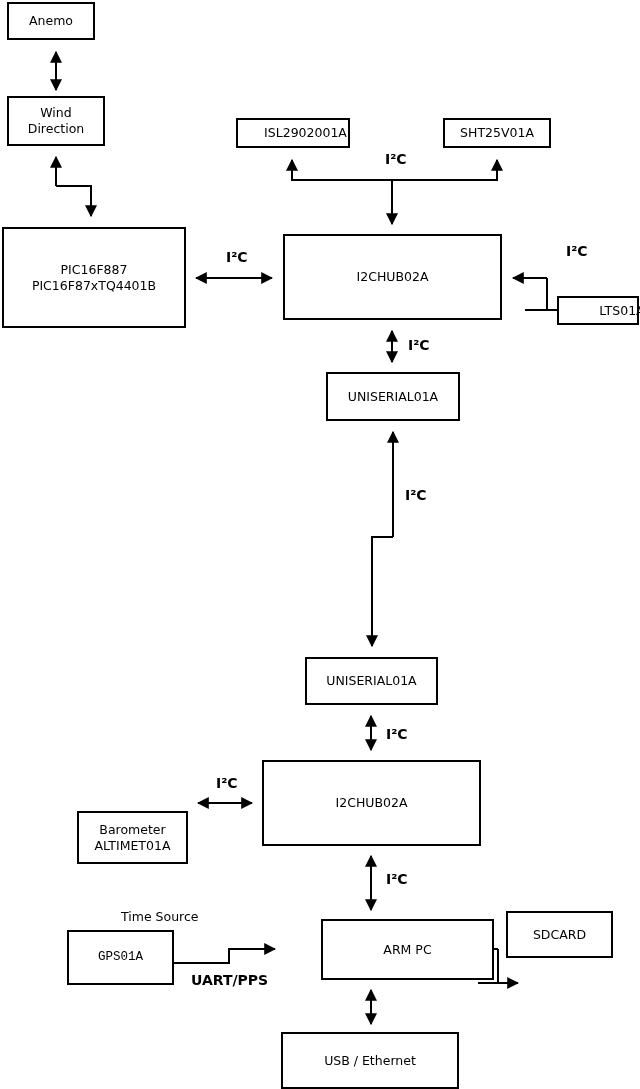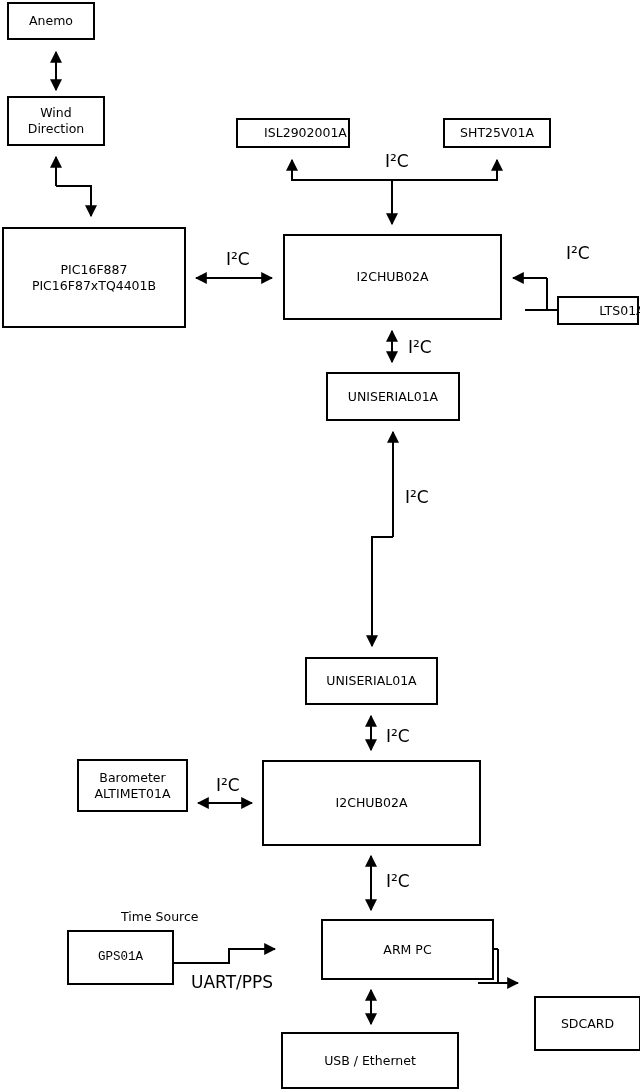--- a/index.html
+++ b/index.html
@@ -39,24 +39,25 @@
     z-index: 3;
   }
   .node .node-label {
     white-space: pre-line;
     display: block;
     padding: 0 4px;
   }
   .edge-label {
     position: absolute;
     color: #000000;
-    font-size: 17px;
+    font-size: 14px;
     white-space: nowrap;
     z-index: 4;
     background: transparent;
+    font-weight: bold;
   }
   .free-label {
     position: absolute;
     color: #000000;
     font-size: 12.5px;
     white-space: nowrap;
     z-index: 4;
   }
 </style>
 </head>
@@ -166,31 +167,31 @@
   </div>
   <div class="node" style="left: 326px; top: 372px; width: 134px; height: 49px;">
     <span class="node-label">UNISERIAL01A</span>
   </div>
   <div class="node" style="left: 305px; top: 657px; width: 133px; height: 48px;">
     <span class="node-label">UNISERIAL01A</span>
   </div>
   <div class="node" style="left: 262px; top: 760px; width: 219px; height: 86px;">
     <span class="node-label">I2CHUB02A</span>
   </div>
-  <div class="node" style="left: 77px; top: 759px; width: 111px; height: 53px;">
+  <div class="node" style="left: 77px; top: 811px; width: 111px; height: 53px;">
     <span class="node-label">Barometer
 ALTIMET01A</span>
   </div>
   <div class="node" style="left: 67px; top: 930px; width: 107px; height: 55px; font-family: Liberation Mono, monospace;">
     <span class="node-label">GPS01A</span>
   </div>
   <div class="node" style="left: 285px; top: 919px; width: 173px; height: 61px; margin-left: 36px;">
     <span class="node-label">ARM PC</span>
   </div>
-  <div class="node" style="left: 506px; top: 996px; width: 107px; height: 55px; margin-left: 28px;">
+  <div class="node" style="left: 506px; top: 911px; width: 107px; height: 47px;">
     <span class="node-label">SDCARD</span>
   </div>
   <div class="node" style="left: 281px; top: 1032px; width: 178px; height: 57px;">
     <span class="node-label">USB / Ethernet</span>
   </div>
 
   <div class="edge-label" style="left: 226px; top: 249px;">I²C</div>
   <div class="edge-label" style="left: 385px; top: 151px;">I²C</div>
   <div class="edge-label" style="left: 566px; top: 243px;">I²C</div>
   <div class="edge-label" style="left: 408px; top: 337px;">I²C</div>

